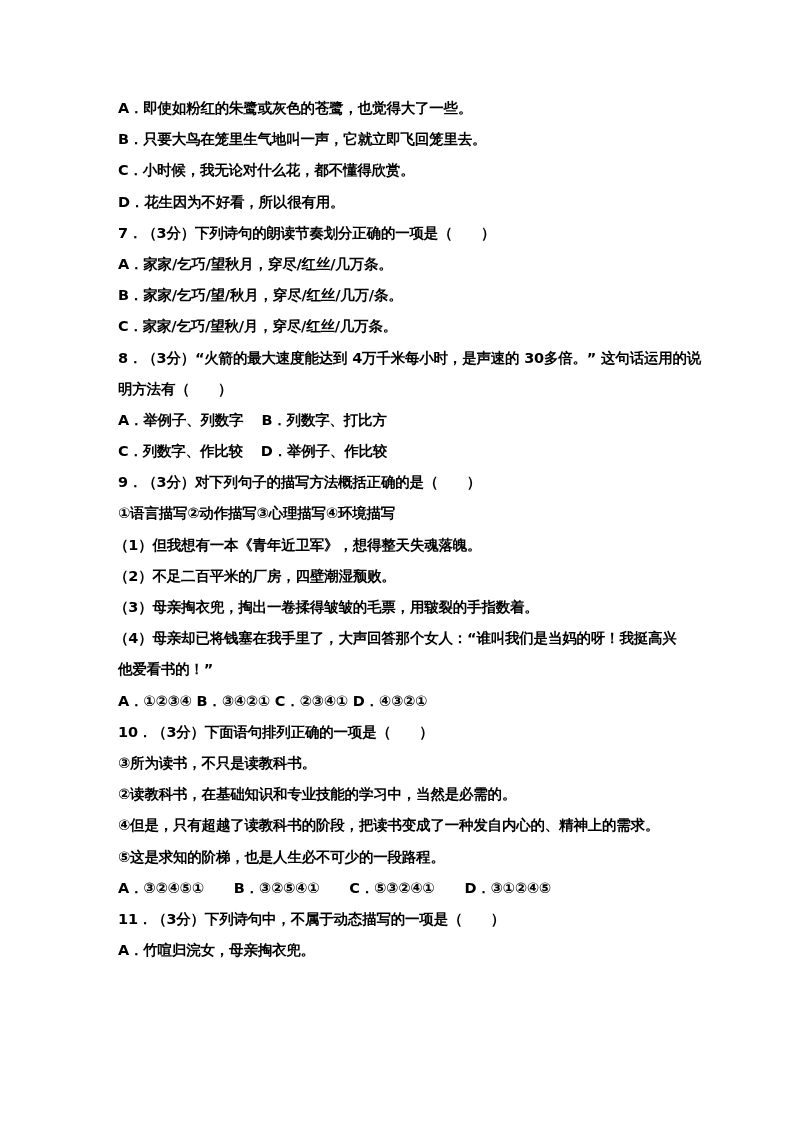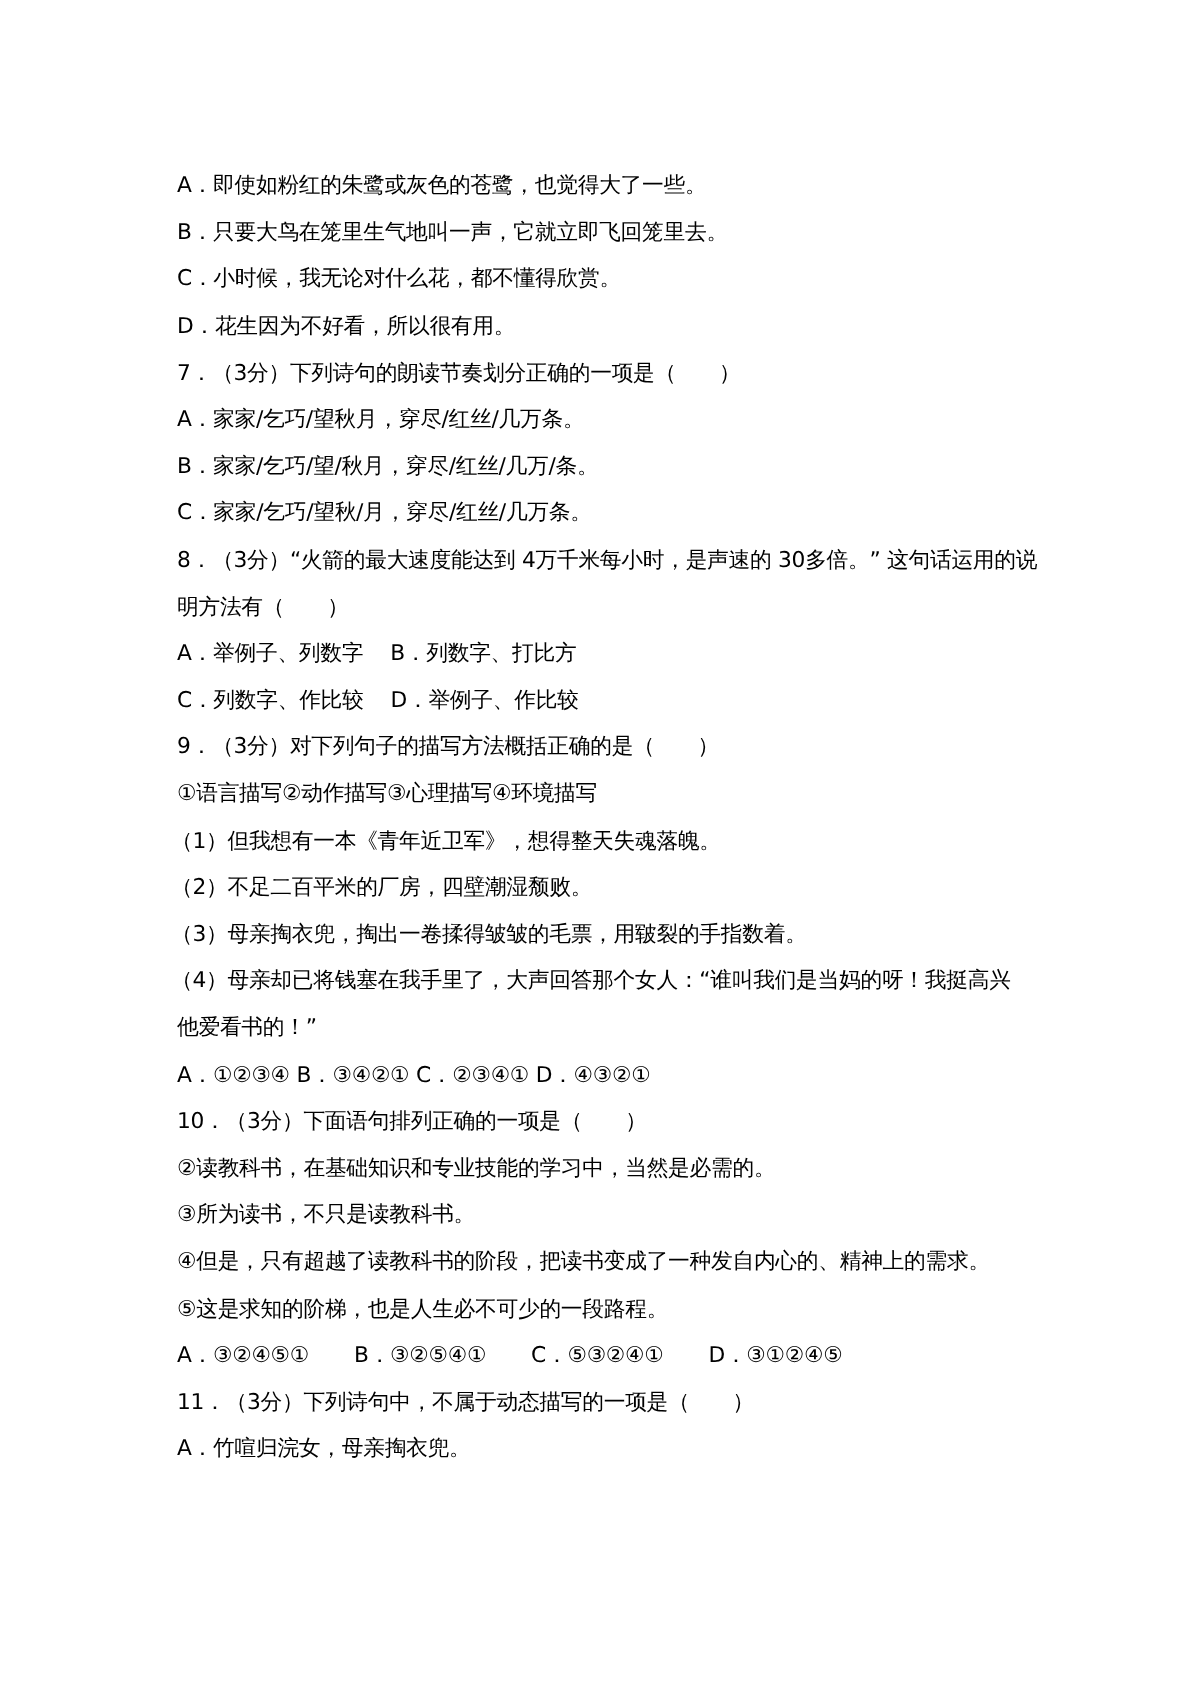--- a/index.html
+++ b/index.html
@@ -1,18 +1,18 @@
 <!DOCTYPE html>
 <html><head>
 <meta charset="utf-8">
 <style>
   html, body { margin: 0; padding: 0; background: #ffffff; }
   body { width: 794px; height: 1123px; position: relative; overflow: hidden;
          font-family: "DejaVu Sans", "Liberation Sans", sans-serif; color: #000; }
-  .page { position: absolute; left: 118px; top: 112px; width: 560px; }
+  .page { position: absolute; left: 118px; top: 96px; width: 560px; font-weight: bold; }
   .line { height: 31.2px; line-height: 24px; font-size: 14.5px; white-space: nowrap; letter-spacing: -0.2px; }
   .indent { padding-left: 0; margin-left: -4px; }
   .opt-gap { display: inline-block; width: 18px; }
   .opt-gap-lg { display: inline-block; width: 30px; }
 </style>
 </head>
 <body>
 
 <div class="page">
   <div class="line">A．即使如粉红的朱鹭或灰色的苍鹭，也觉得大了一些。</div>
@@ -37,22 +37,22 @@
   <div class="line">9．（3分）对下列句子的描写方法概括正确的是（　　）</div>
   <div class="line">①语言描写②动作描写③心理描写④环境描写</div>
   <div class="line indent">（1）但我想有一本《青年近卫军》，想得整天失魂落魄。</div>
   <div class="line indent">（2）不足二百平米的厂房，四壁潮湿颓败。</div>
   <div class="line indent">（3）母亲掏衣兜，掏出一卷揉得皱皱的毛票，用皲裂的手指数着。</div>
   <div class="line indent">（4）母亲却已将钱塞在我手里了，大声回答那个女人：“谁叫我们是当妈的呀！我挺高兴</div>
   <div class="line">他爱看书的！”</div>
   <div class="line">A．①②③④ B．③④②① C．②③④① D．④③②①</div>
 
   <div class="line">10．（3分）下面语句排列正确的一项是（　　）</div>
+  <div class="line">③所为读书，不只是读教科书。</div>
   <div class="line">②读教科书，在基础知识和专业技能的学习中，当然是必需的。</div>
-  <div class="line">③所为读书，不只是读教科书。</div>
   <div class="line">④但是，只有超越了读教科书的阶段，把读书变成了一种发自内心的、精神上的需求。</div>
   <div class="line">⑤这是求知的阶梯，也是人生必不可少的一段路程。</div>
   <div class="line">
     <span>A．③②④⑤①</span><span class="opt-gap-lg"></span><span>B．③②⑤④①</span><span class="opt-gap-lg"></span><span>C．⑤③②④①</span><span class="opt-gap-lg"></span><span>D．③①②④⑤</span>
   </div>
 
   <div class="line">11．（3分）下列诗句中，不属于动态描写的一项是（　　）</div>
   <div class="line">A．竹喧归浣女，母亲掏衣兜。</div>
 </div>
 

